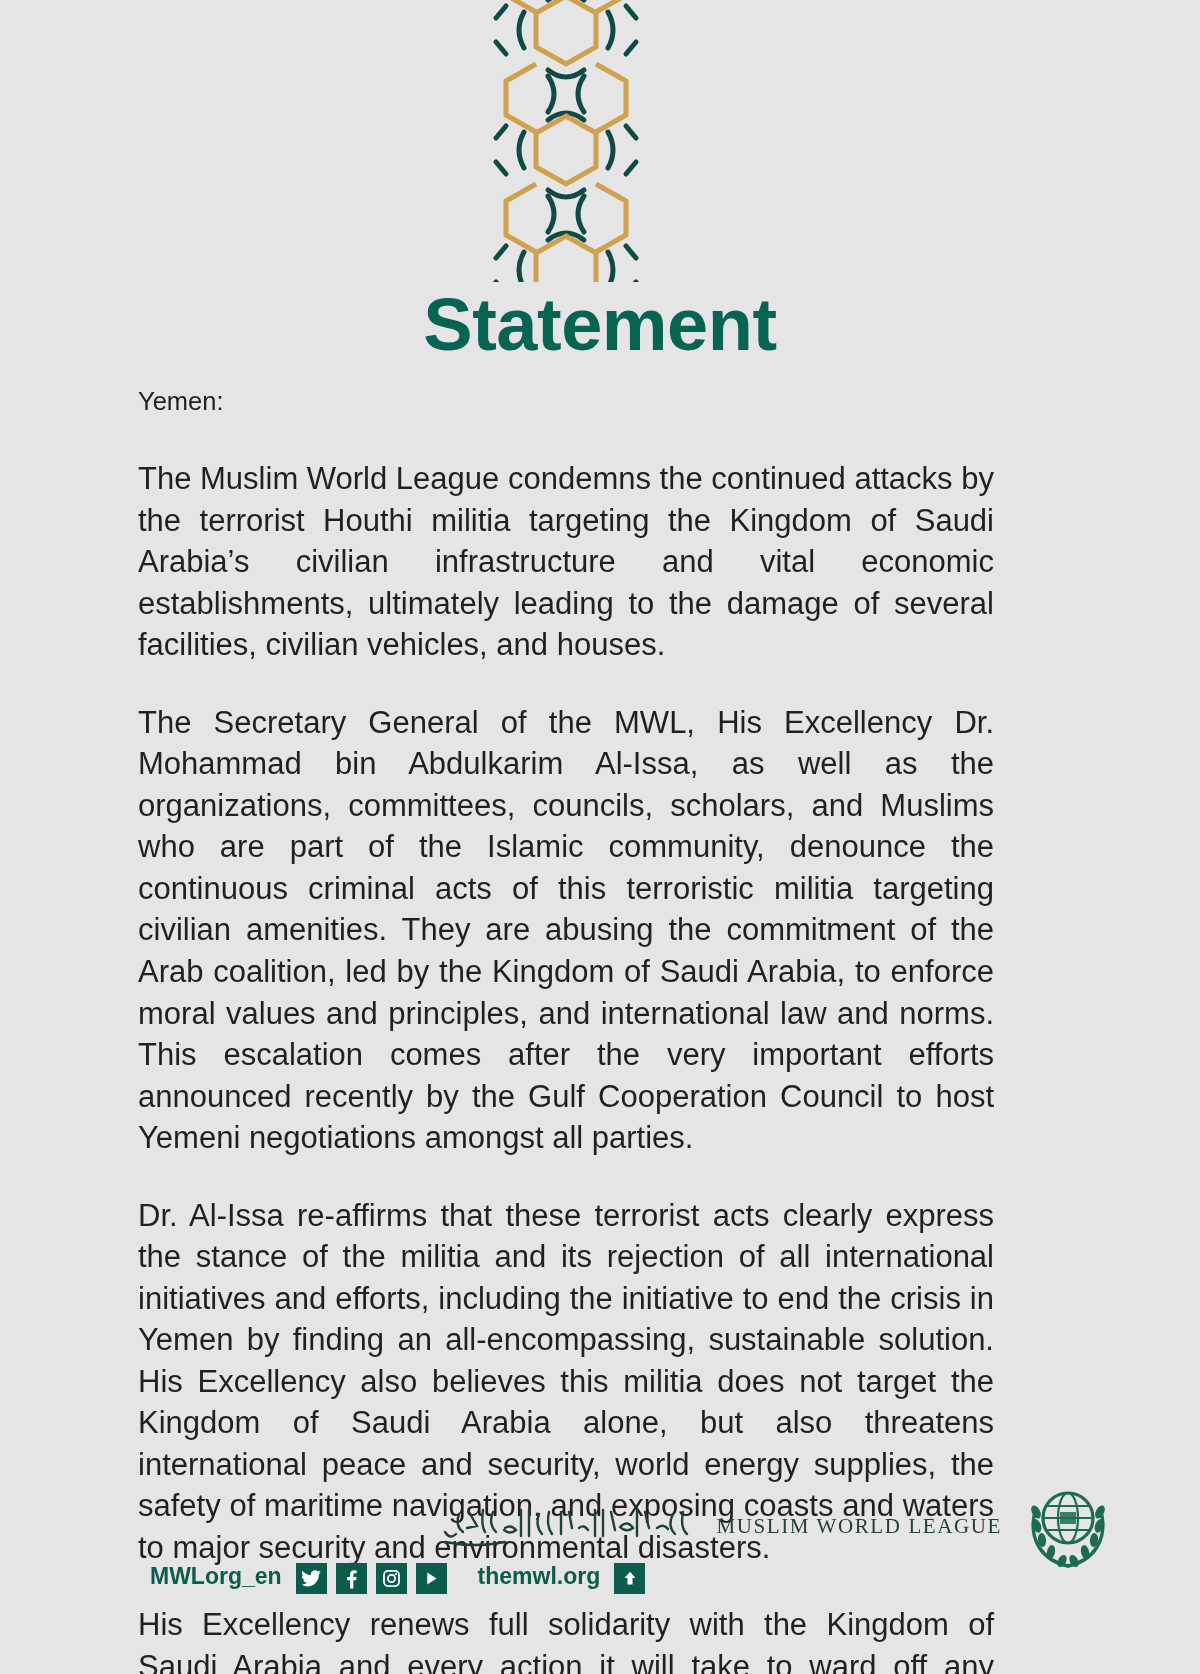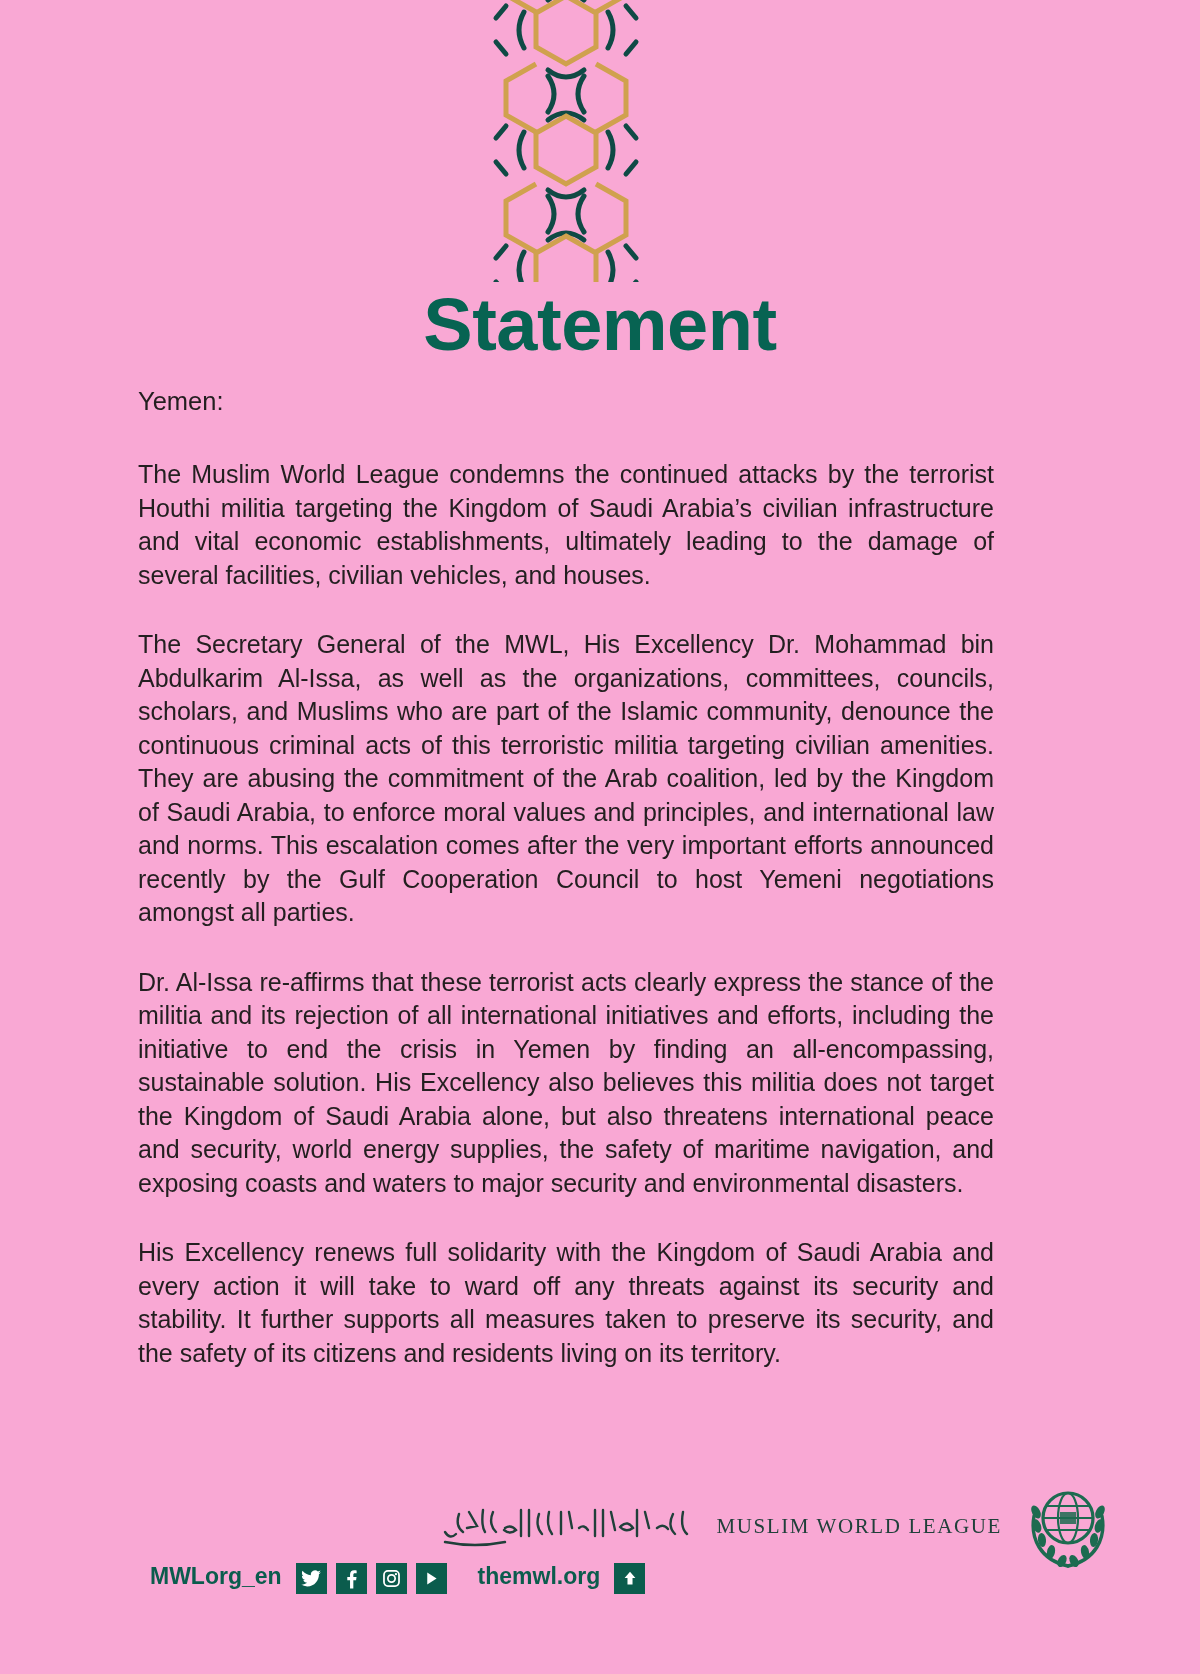--- a/index.html
+++ b/index.html
@@ -8,21 +8,21 @@
     width: 1200px;
     height: 1674px;
     background: #ffffff;
     font-family: "Liberation Sans", sans-serif;
   }
 
   .page {
     position: relative;
     width: 1200px;
     height: 1674px;
-    background: #f9a8d4;
+    background: #e5e5e5;
     overflow: hidden;
   }
 
   
   .pattern-band {
     position: absolute;
     top: 0;
     left: 486px;
     width: 160px;
     height: 282px;
@@ -53,21 +53,21 @@
   }
 
   .dateline {
     font-size: 25.5px;
     color: #231f20;
     line-height: 1.34;
     margin-bottom: 40px;
   }
 
   .para {
-    font-size: 25px;
+    font-size: 31px;
     color: #231f20;
     line-height: 1.34;
     text-align: justify;
     text-justify: inter-word;
     margin-bottom: 36px;
   }
   .para:last-child { margin-bottom: 16px; }
 
   
   .footer {

